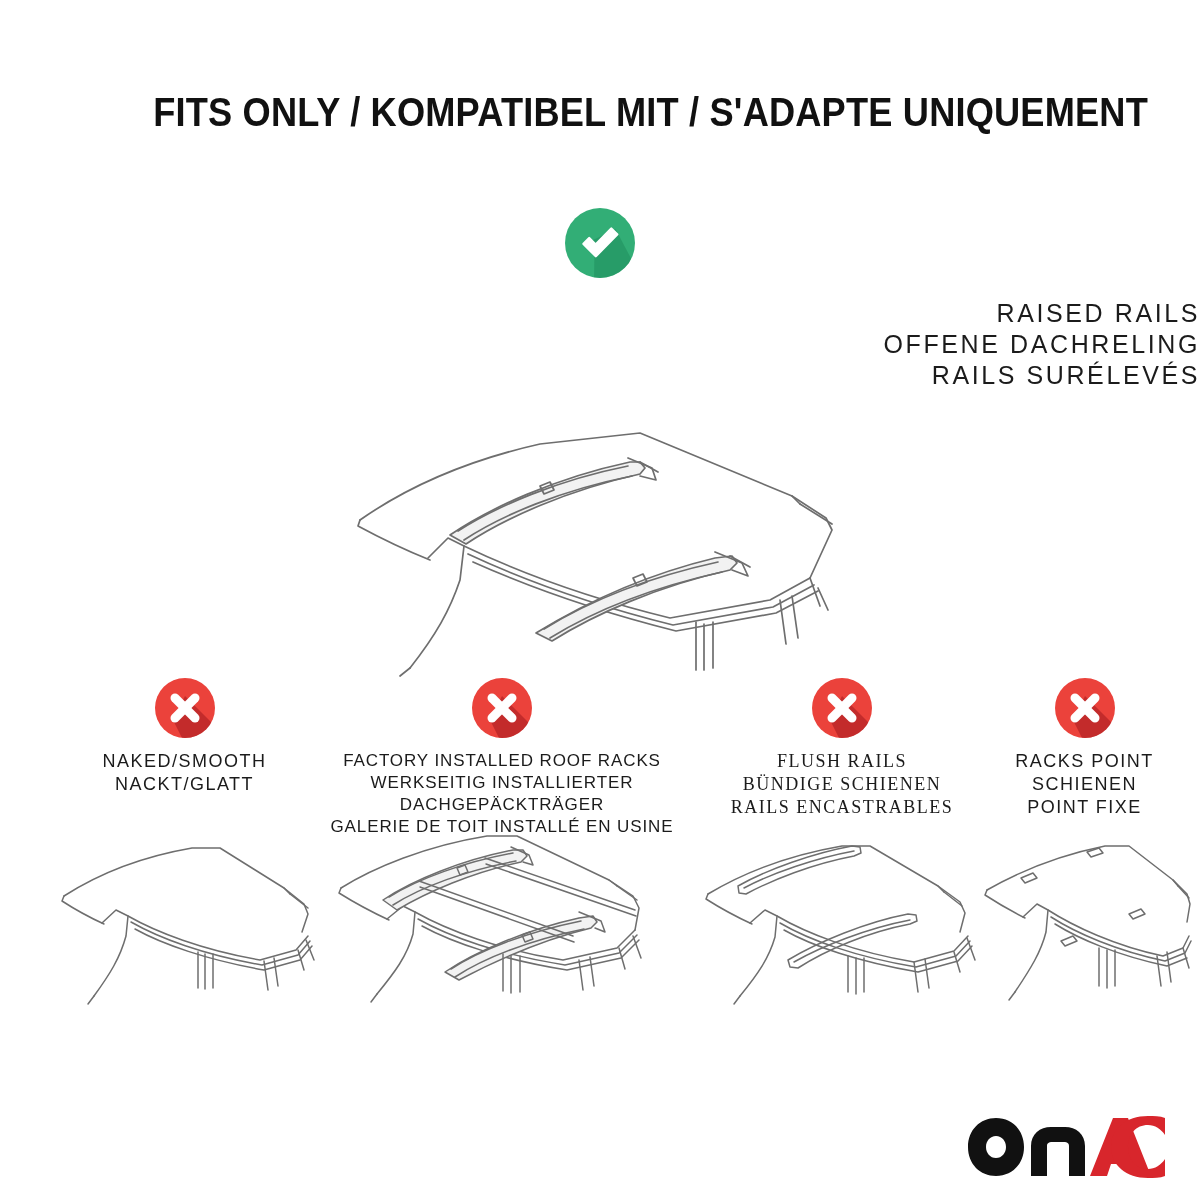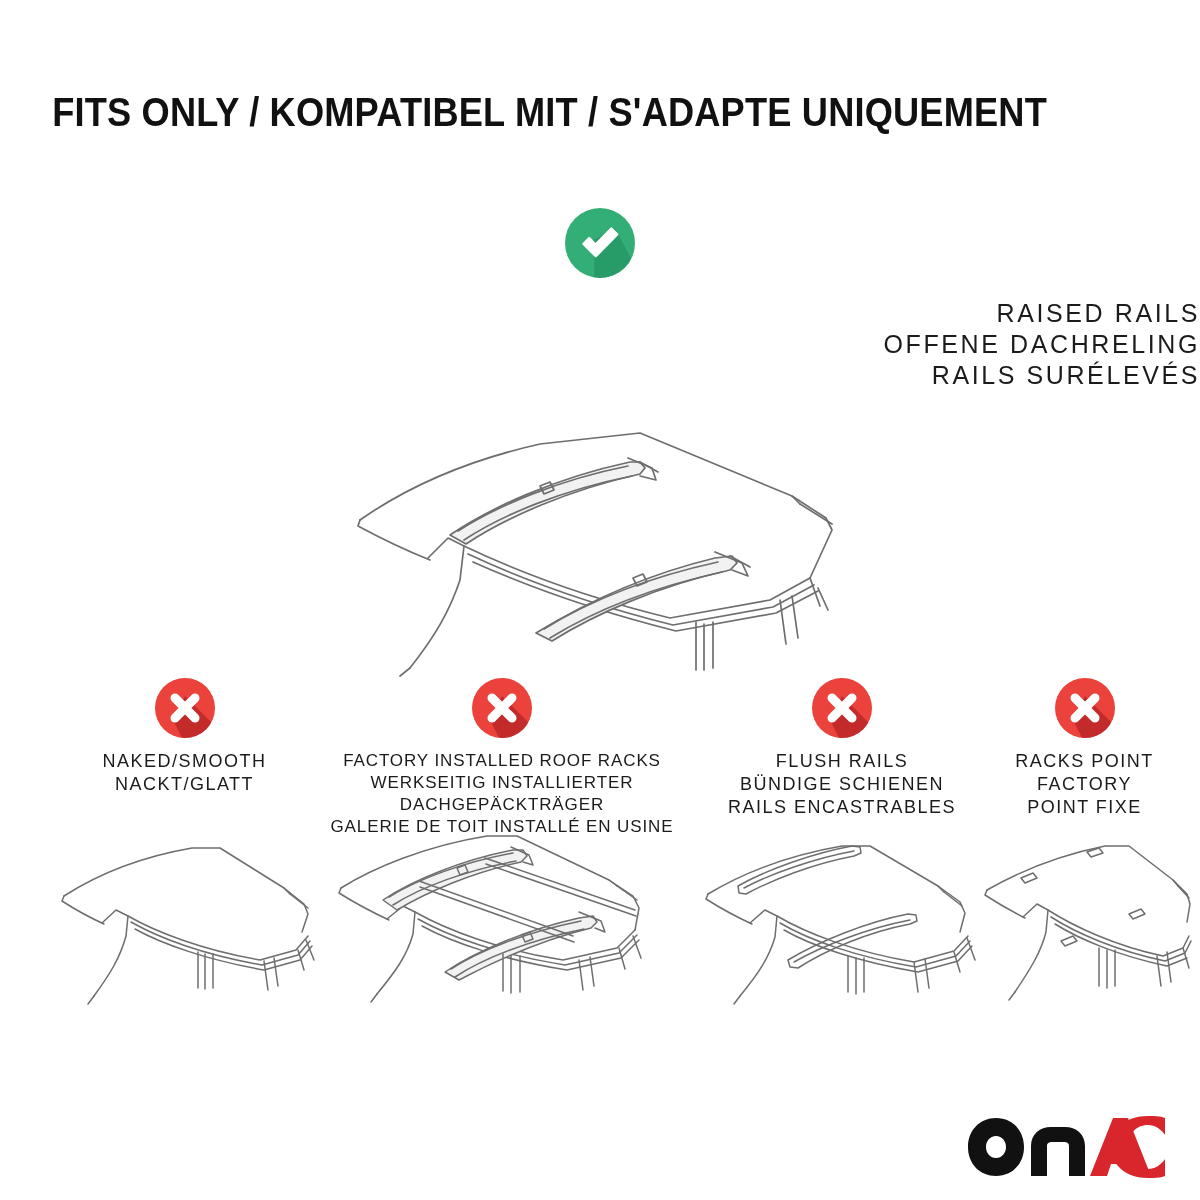--- a/index.html
+++ b/index.html
@@ -14,21 +14,21 @@
     overflow: hidden;
     position: relative;
   }
 
   
   .title-bar {
     position: absolute;
     top: 88px;
     left: 0;
     width: 1200px;
-    text-align: left;
+    text-align: right;
   }
   .title-text {
     display: inline-block;
     font-family: "Liberation Sans", sans-serif;
     font-weight: 700;
     font-size: 40px;
     line-height: 48px;
     color: #111111;
     letter-spacing: 0.2px;
     transform: scaleX(0.905);
@@ -82,21 +82,21 @@
     width: 976px;
     height: 440px;
   }
   .col {
     position: absolute;
     top: 0;
     text-align: center;
   }
   .col-1 { left: 40px;  width: 265px; }
   .col-2 { left: 305px; width: 370px; }
-  .col-3 { left: 680px; width: 300px; }
+  .col-3 { left: 680px; width: 300px; font-family: Liberation Serif, serif; }
   .col-4 { left: 965px; width: 215px; }
 
   .badge-x {
     position: relative;
     width: 64px;
     height: 64px;
     margin: 0 auto;
   }
   .badge-x svg { display: block; width: 100%; height: 100%; }
 
@@ -390,21 +390,21 @@
           <path d="M32 20 L44 32 L64 52 L64 64 L30 64 L20 44 Z" fill="#A81D22" opacity="0.6"></path>
         </g>
         <g stroke="#FFFFFF" stroke-width="9" stroke-linecap="round">
           <line x1="22" y1="22" x2="42" y2="42"></line>
           <line x1="42" y1="22" x2="22" y2="42"></line>
         </g>
       </svg>
     </div>
     <div class="col-labels">
       <div>RACKS POINT</div>
-      <div>FACTORY</div>
+      <div>SCHIENEN</div>
       <div>POINT FIXE</div>
     </div>
     <div class="col-illus illus-4">
       <svg viewBox="0 0 215 180" xmlns="http://www.w3.org/2000/svg">
         <g fill="none" stroke="#6E6E6E" stroke-width="1.5" stroke-linecap="round" stroke-linejoin="round">
           <path d="M10 54 C 38 38, 78 20, 128 10 L 152 10 L 196 44 L 201 50"></path>
           <path d="M10 54 L 8 59 C 8 59, 28 72, 48 82"></path>
           <path d="M46 81 L 60 68 L 71 74 L 69 96 C 64 116, 54 132, 38 156"></path>
           <path d="M38 156 L 32 164"></path>
           <path d="M71 74 C 96 90, 138 110, 186 120 L 206 112 L 212 100"></path>

